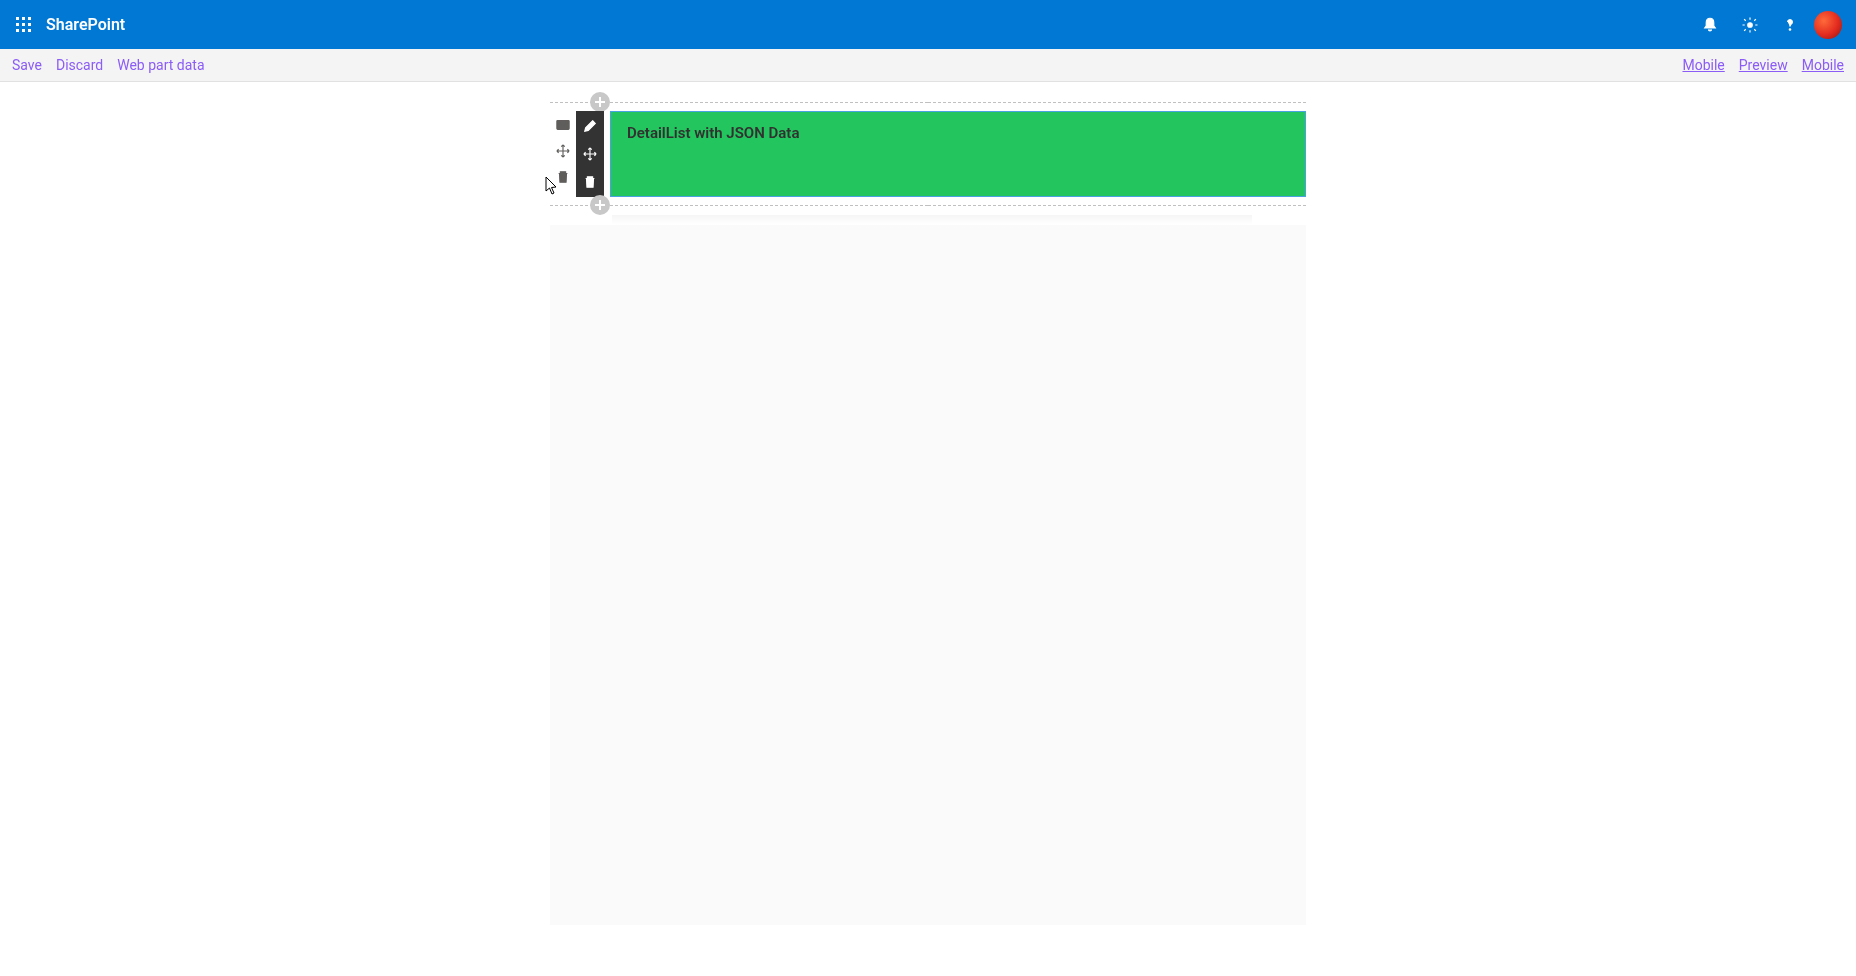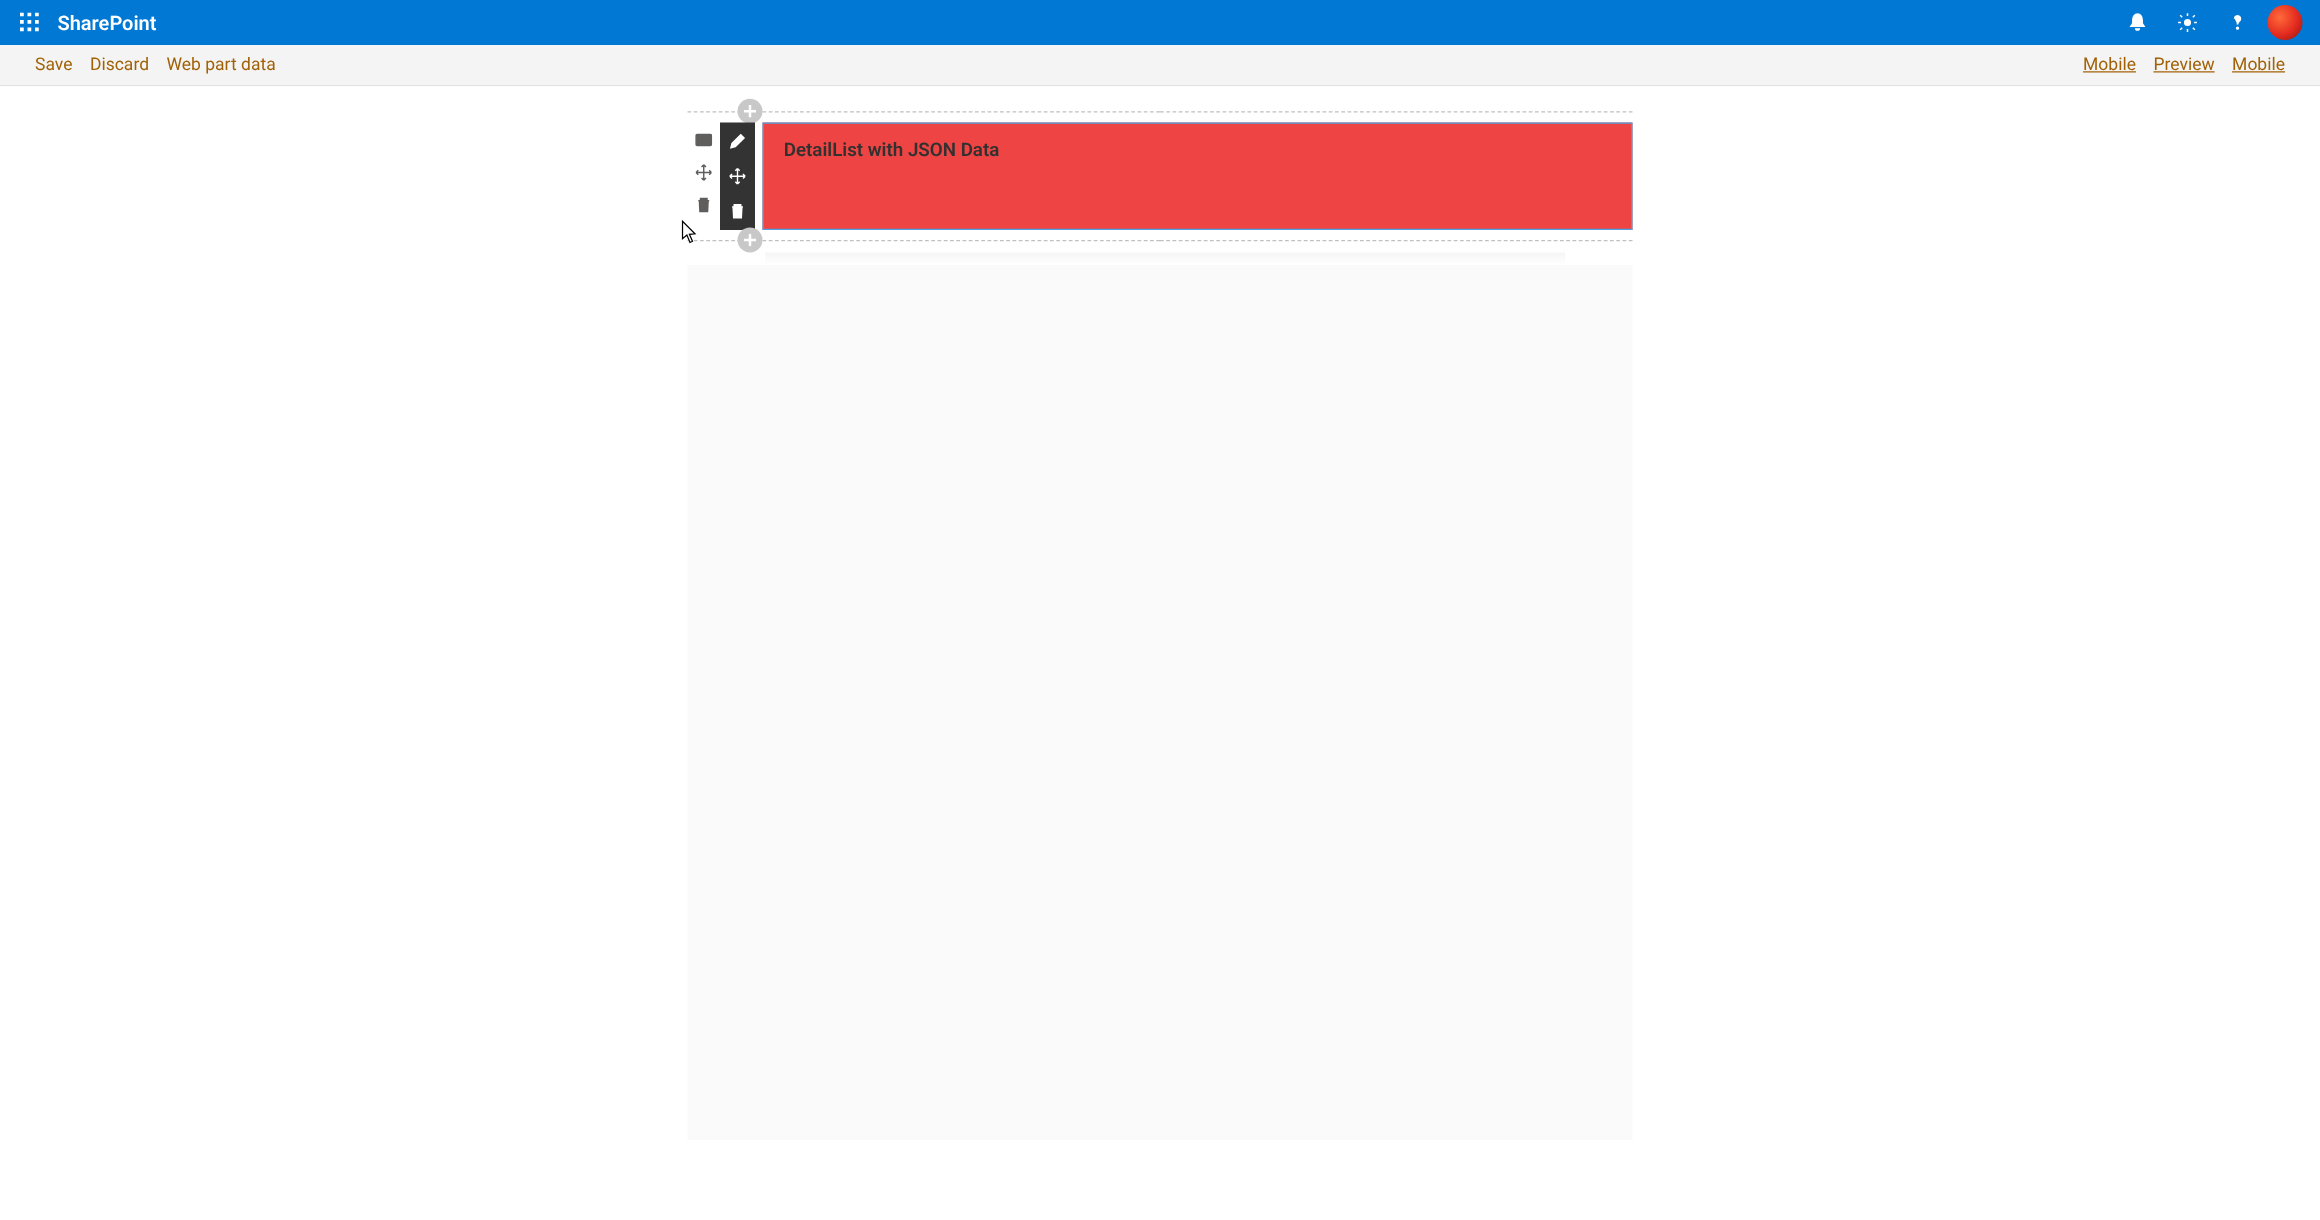--- a/index.html
+++ b/index.html
@@ -6,21 +6,21 @@
 body {
   font-family: "Segoe UI", -apple-system, BlinkMacSystemFont, Roboto, "Helvetica Neue", sans-serif;
   background: #ffffff;
   width: 1856px;
   height: 976px;
   overflow: hidden;
 }
 
 
 .header {
-  height: 36px;
+  height: 49px;
   background: #0078d4;
   display: flex;
   align-items: center;
   color: #ffffff;
   padding: 0 8px;
 }
 .waffle {
   width: 32px;
   height: 32px;
   display: flex;
@@ -52,23 +52,23 @@
   margin: 0 6px 0 4px;
 }
 
 
 .command-bar {
   height: 33px;
   background: #f4f4f4;
   border-bottom: 1px solid #e1e1e1;
   display: flex;
   align-items: center;
-  padding: 0 28px;
+  padding: 0 12px;
   font-size: 14px;
-  color: #a16207;
+  color: #8b5cf6;
 }
 .cmd-left { display: flex; gap: 14px; }
 .cmd-right { display: flex; gap: 14px; text-decoration: underline; }
 .cmd-item { cursor: pointer; }
 .cmd-spacer { flex: 1; }
 
 
 .canvas-area {
   background: #ffffff;
   height: calc(100% - 73px);
@@ -156,21 +156,21 @@
   height: 18px;
   display: flex;
   align-items: center;
   justify-content: center;
   cursor: pointer;
 }
 .wp-toolbar .tb-icon svg { width: 14px; height: 14px; fill: #ffffff; stroke: #ffffff; }
 .webpart {
   flex: 1;
   border: 1px solid #4aa3e0;
-  background: #ef4444;
+  background: #22c55e;
   padding: 12px 16px 24px;
   margin-left: 6px;
 }
 .wp-title {
   font-size: 15px;
   font-weight: 600;
   color: #323130;
 }
 
 

